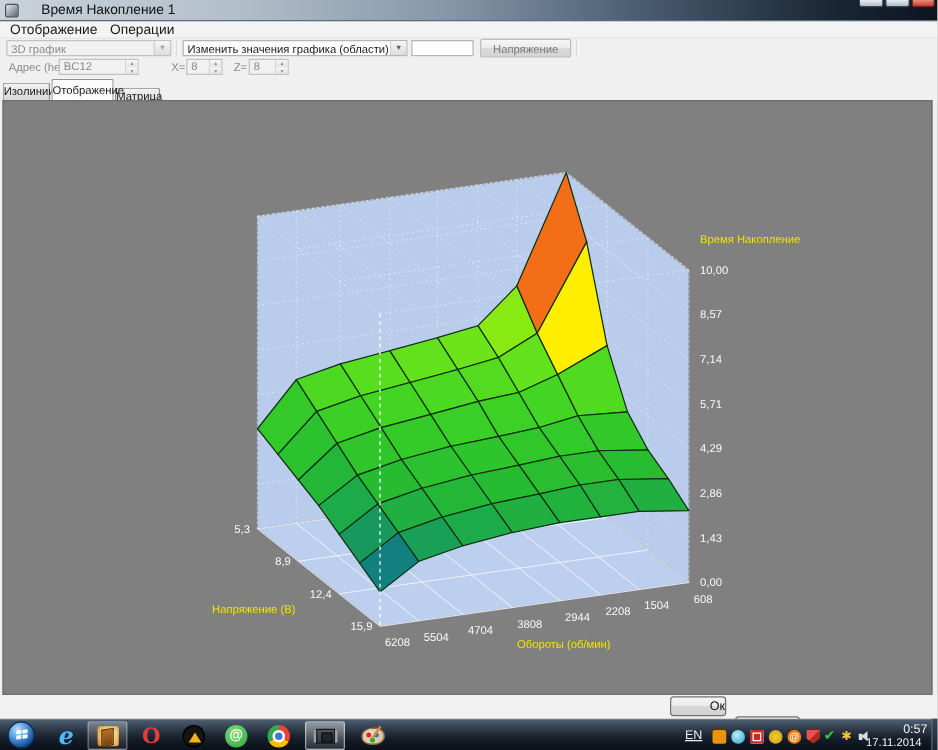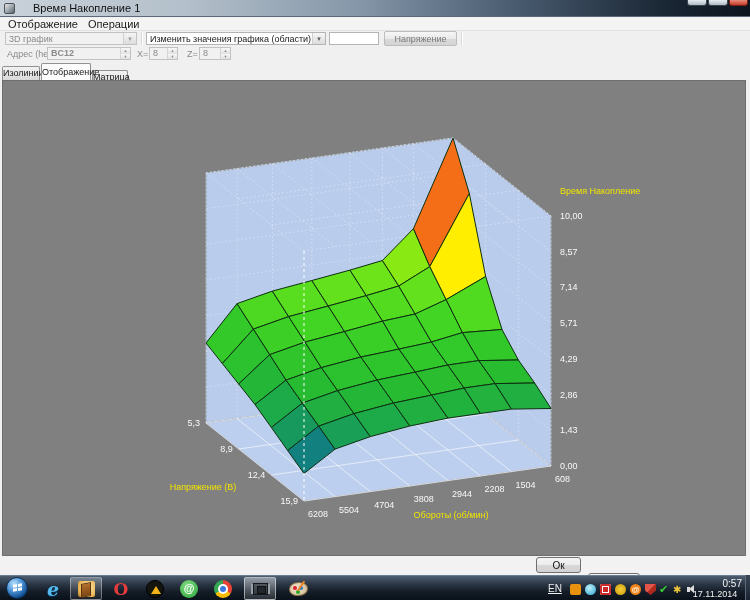--- a/index.html
+++ b/index.html
@@ -43,40 +43,40 @@
   #apply-btn { position:absolute; left:384px; top:0; width:73px; height:15px;
     border:1px solid #bdbdbd; border-radius:2px; font-size:9px; color:#7a7a7a;
     background:linear-gradient(#f7f7f7,#e9e9e9 50%,#dadada 51%,#d4d4d4); }
   .vsep { position:absolute; top:1px; width:1px; height:13px; background:#dadada; box-shadow:1px 0 0 #fff; }
   .flabel { position:absolute; font-size:9px; color:#8a8a8a; }
   .spin { display:flex; }
   .spin .val { flex:1; padding:0 3px; line-height:11px; }
   .spin .ud { width:10px; display:flex; flex-direction:column; border-left:1px solid #d5d5d5; }
   .spin .ud span { flex:1; font-size:4px; line-height:5px; text-align:center; color:#909090;
     background:linear-gradient(#f8f8f8,#e0e0e0); }
-  #addr-spin { left:47px; top:16px; width:84px; height:13px;font-weight:bold; }
+  #addr-spin { left:47px; top:16px; width:64px; height:13px; }
   #x-spin { left:149px; top:16px; width:29px; height:13px; }
   #z-spin { left:199px; top:16px; width:32px; height:13px; }
 
   
   #tabbar { left:0; top:62px; width:750px; height:18px; background:#f0f0f0; }
   .tab { position:absolute; font-size:9px; color:#1a1a1a; text-align:center;
     border:1px solid #919191; border-bottom:none; border-radius:2px 2px 0 0;
     background:linear-gradient(#f2f2f2,#d8d8d8); line-height:13px; }
   .tab.active { background:#fcfcfc; line-height:16px; z-index:2; }
 
   
   #panel { left:2px; top:80px; width:744px; height:476px; background:#808080;
     border:1px solid #6e6e6e; }
   #plot-svg { position:absolute; left:0; top:0; }
 
   
   #footer { left:0; top:556px; width:750px; height:19px; background:#f2f2f2; }
   .dlgbtn { position:absolute; top:1px; height:16px; border:1px solid #707070; border-radius:3px;
-    font-size:10px; color:#111; background:linear-gradient(#f4f4f4,#ececec 50%,#d8d8d8 51%,#d2d2d2); }
+    font-size:10px; color:#111; background:linear-gradient(#f4f4f4,#ececec 50%,#d8d8d8 51%,#d2d2d2);text-align:right; }
   #ok-btn { left:536px; width:45px; }
   #cancel-btn { left:588px; width:52px;margin-top:16px; }
 
   
   #taskbar { left:0; top:575px; width:750px; height:25px;
     background:linear-gradient(#4d5e70 0%,#2b3645 35%,#141c27 65%,#0a111a 100%);
     border-top:1px solid #6a7c90; }
   #start-orb { left:6px; top:1px; width:22px; height:22px; border-radius:50%;
     background:radial-gradient(circle at 35% 28%,#b8e0fa 0%,#4e94d8 40%,#0e4c8e 75%,#06243f 100%);
     border:1px solid #0a2c4e; }

